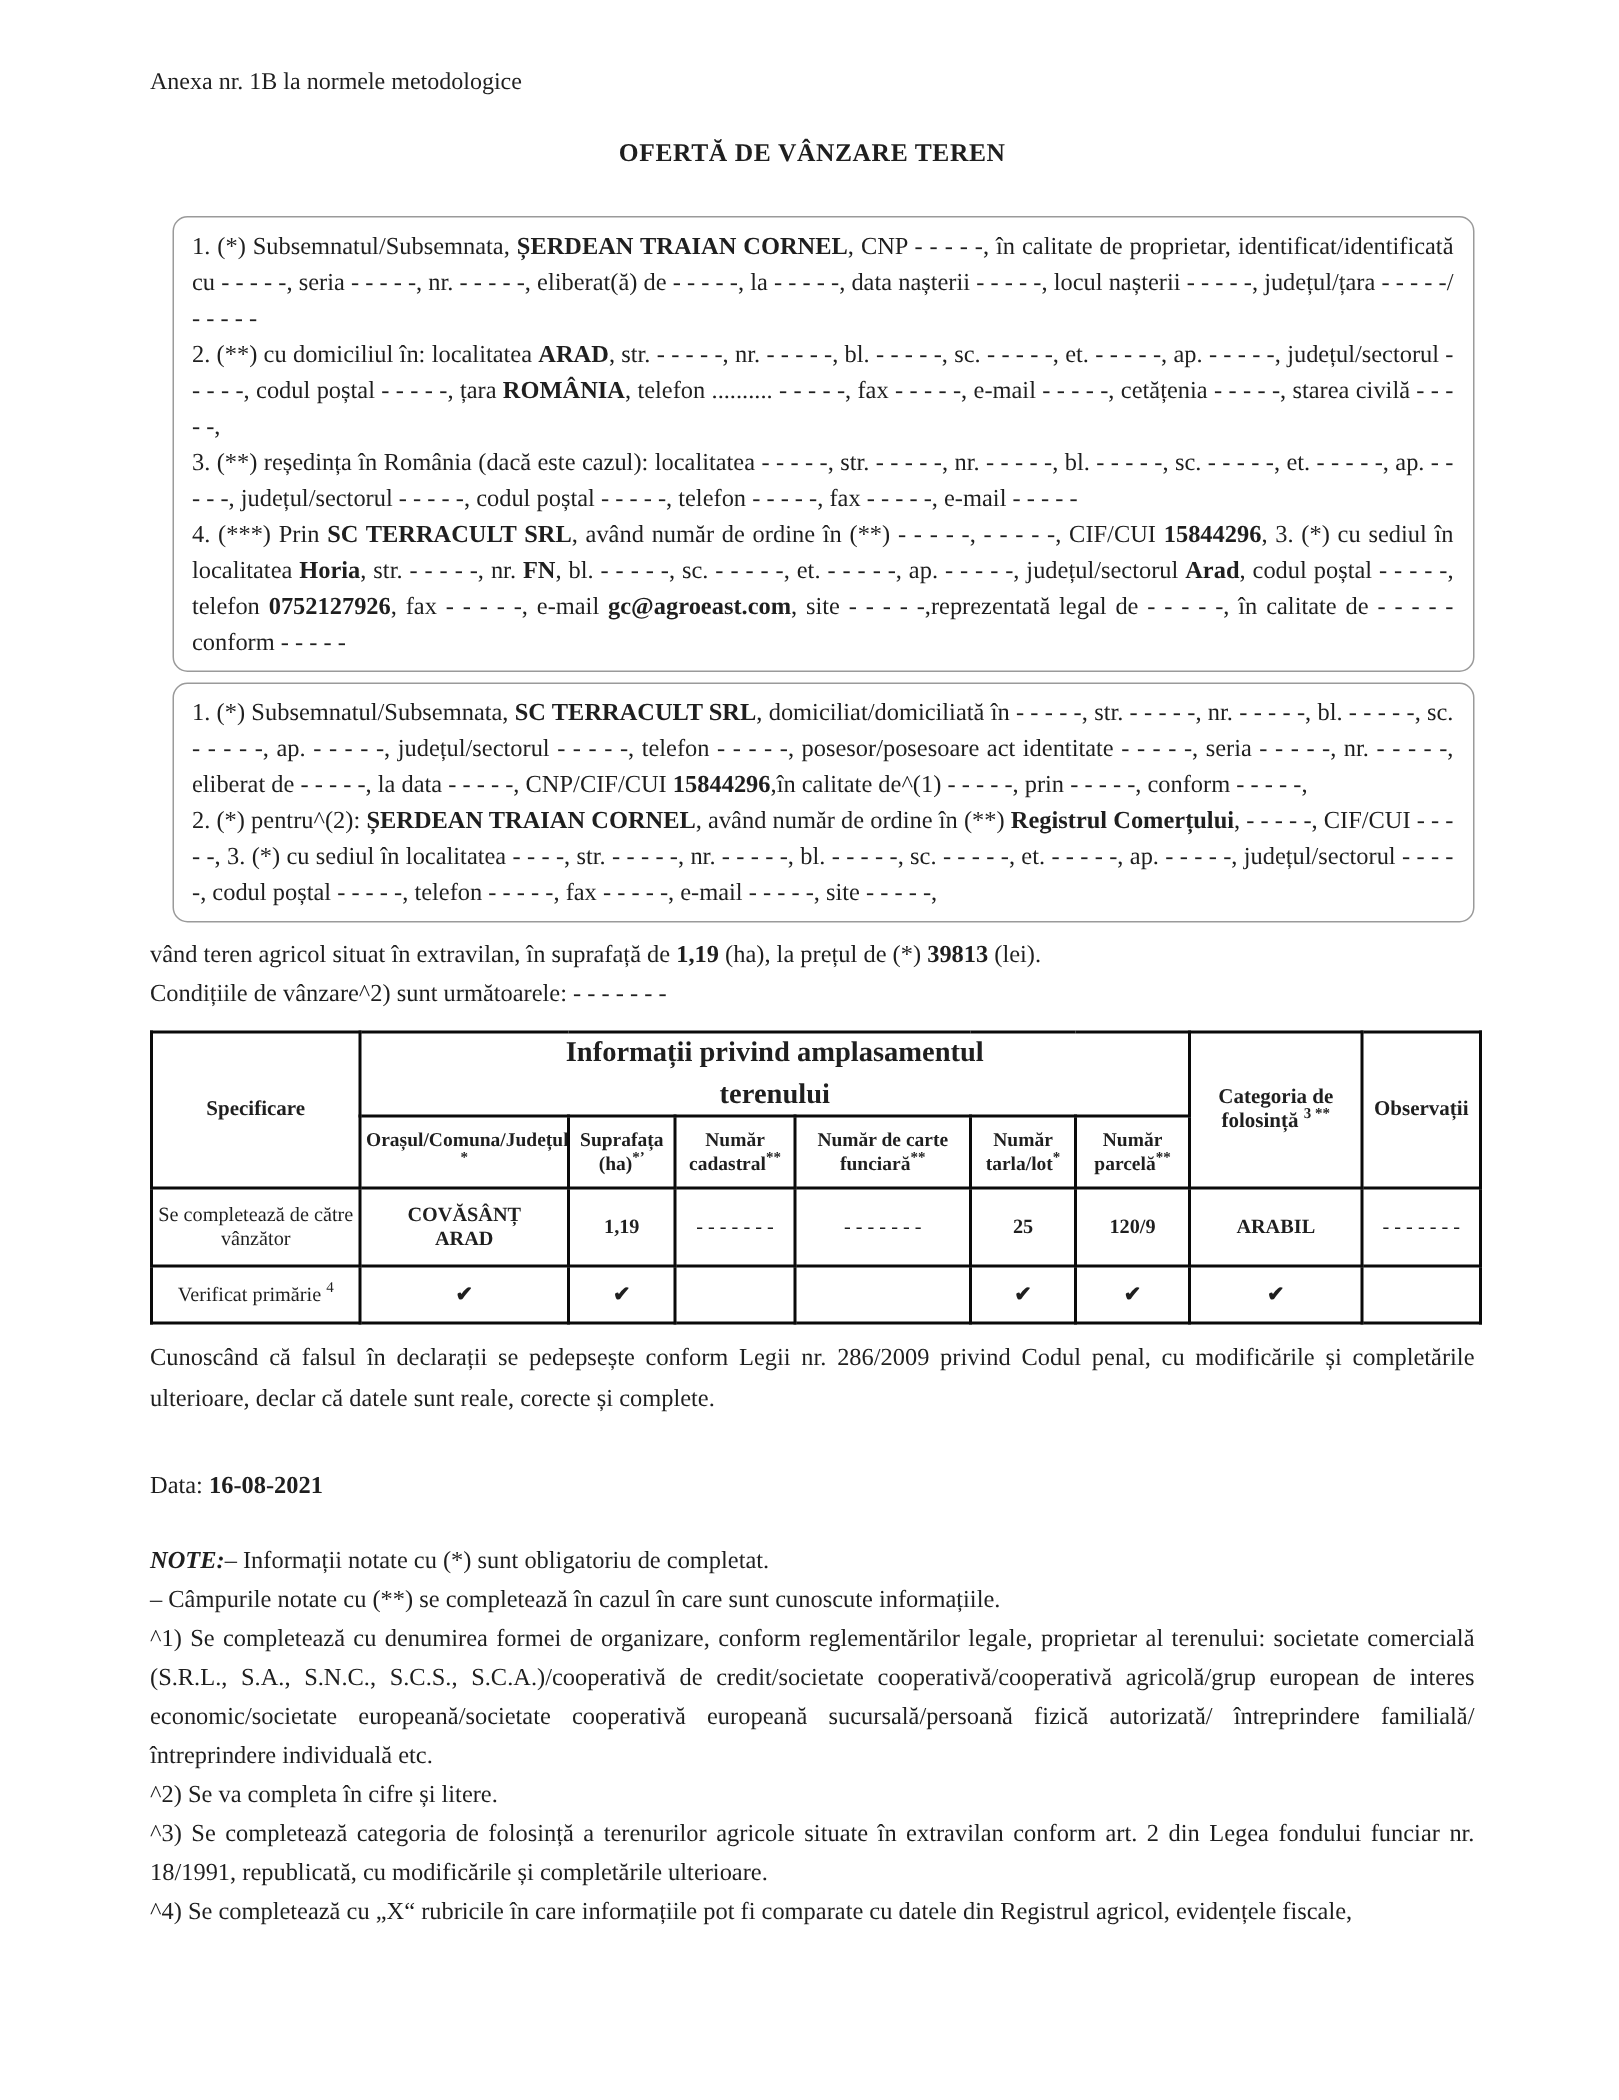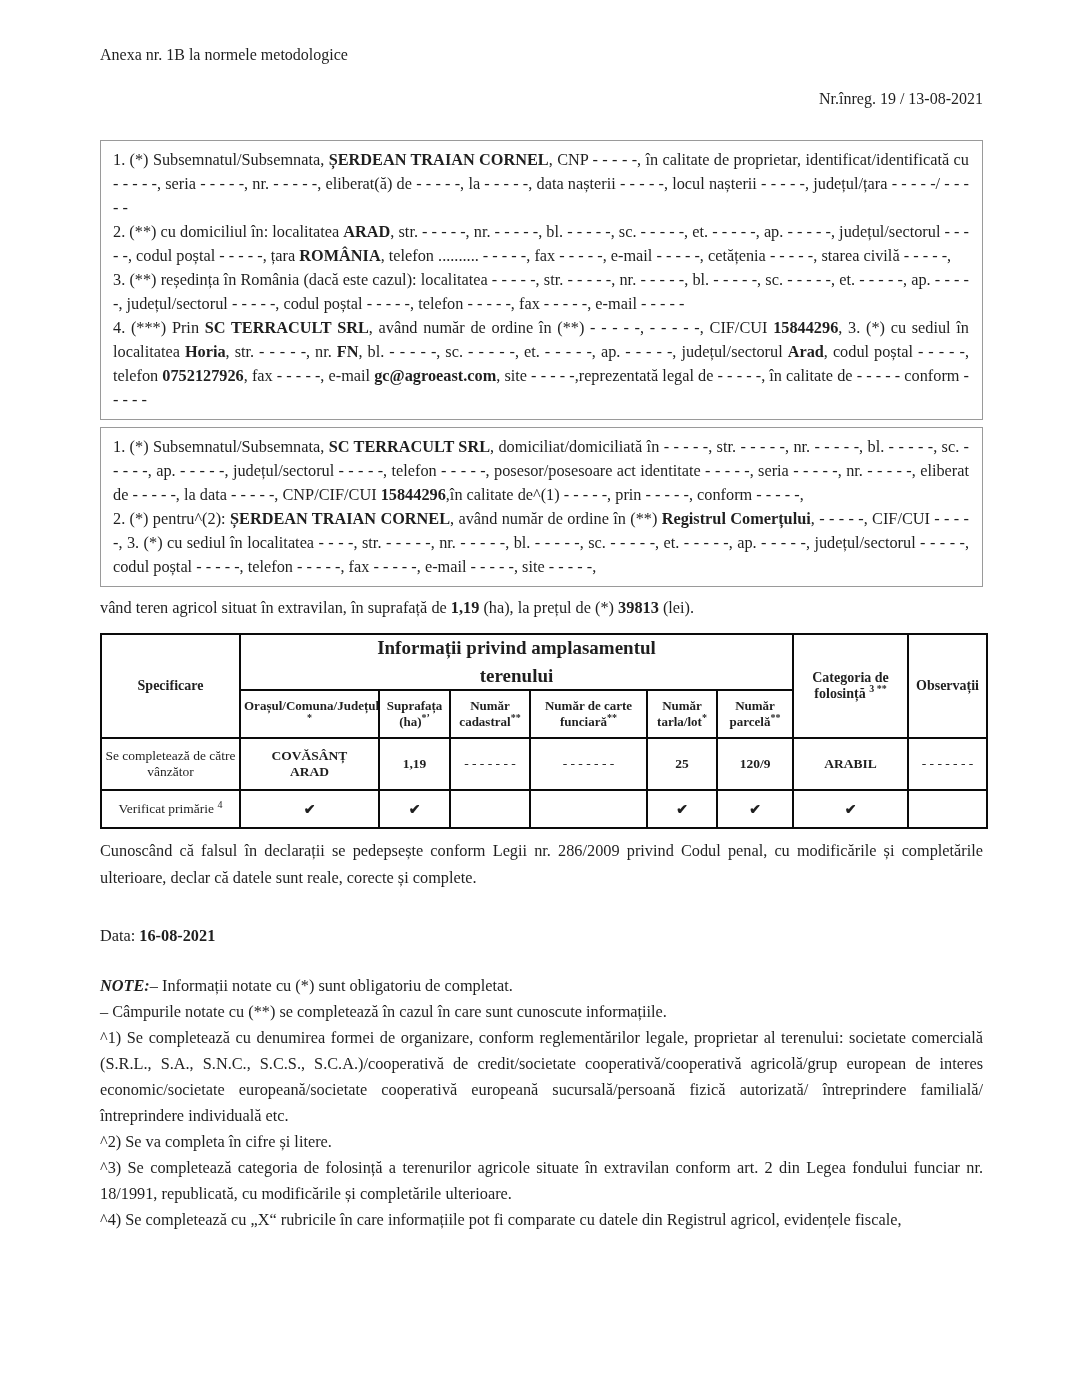--- a/index.html
+++ b/index.html
@@ -5,23 +5,24 @@
   html,body{margin:0;padding:0;}
   body{
     width:1079px;height:1400px;overflow:hidden;background:#ffffff;
     font-family:"Liberation Serif","DejaVu Serif",serif;color:#1f1f1f;
   }
   .page{padding:44px 96px 0 100px;}
   .anexa{font-size:16px;line-height:22px;}
   .nr-inreg{font-size:16px;line-height:22px;text-align:right;margin-top:22px;}
   .doc-title{font-size:17px;line-height:24px;font-weight:bold;text-align:center;margin-top:24px;letter-spacing:.4px;}
   .box{
-    border:1px solid #9a9a9a;border-radius:0;
+    border:1px solid #9a9a9a;border-radius:10px;
     padding:7px 13px 7px 12px;font-size:16.3px;line-height:24px;
     text-align:justify;
+    margin-left:15px;
   }
   .box1{margin-top:30px;}
   .box2{margin-top:7px;}
   .box p{margin:0;}
   .b{font-weight:bold;}
   .i{font-style:italic;}
   sup{font-size:10px;line-height:0;}
   .sale{margin-top:8px;font-size:16.3px;line-height:26px;}
   .sale p{margin:0;}
   table.land{
@@ -46,37 +47,38 @@
   .notes{margin-top:26px;font-size:16.3px;line-height:26px;}
   .notes p{margin:0;text-align:justify;}
 </style>
 </head>
 <body>
 
 <div class="page">
 
   <div class="anexa">Anexa nr. 1B la normele metodologice</div>
 
-  <div class="nr-inreg">Nr.înreg. 19 / 13-08-2021</div>
 
+  <div class="doc-title">OFERTĂ DE VÂNZARE TEREN</div>
 
   <div class="box box1">
     <p><span>1. (*) Subsemnatul/Subsemnata, </span><span class="b">ȘERDEAN TRAIAN CORNEL</span><span>, CNP - - - - -, în calitate de proprietar, identificat/identificată cu - - - - -, seria - - - - -, nr. - - - - -, eliberat(ă) de - - - - -, la - - - - -, data nașterii - - - - -, locul nașterii - - - - -, județul/țara - - - - -/ - - - - -</span></p>
     <p><span>2. (**) cu domiciliul în: localitatea </span><span class="b">ARAD</span><span>, str. - - - - -, nr. - - - - -, bl. - - - - -, sc. - - - - -, et. - - - - -, ap. - - - - -, județul/sectorul - - - - -, codul poștal - - - - -, țara </span><span class="b">ROMÂNIA</span><span>, telefon .......... - - - - -, fax - - - - -, e-mail - - - - -, cetățenia - - - - -, starea civilă - - - - -,</span></p>
     <p><span>3. (**) reședința în România (dacă este cazul): localitatea - - - - -, str. - - - - -, nr. - - - - -, bl. - - - - -, sc. - - - - -, et. - - - - -, ap. - - - - -, județul/sectorul - - - - -, codul poștal - - - - -, telefon - - - - -, fax - - - - -, e-mail - - - - -</span></p>
     <p><span>4. (***) Prin </span><span class="b">SC TERRACULT SRL</span><span>, având număr de ordine în (**) - - - - -, - - - - -, CIF/CUI </span><span class="b">15844296</span><span>, 3. (*) cu sediul în localitatea </span><span class="b">Horia</span><span>, str. - - - - -, nr. </span><span class="b">FN</span><span>, bl. - - - - -, sc. - - - - -, et. - - - - -, ap. - - - - -, județul/sectorul </span><span class="b">Arad</span><span>, codul poștal - - - - -, telefon </span><span class="b">0752127926</span><span>, fax - - - - -, e-mail </span><span class="b">gc@agroeast.com</span><span>, site - - - - -,reprezentată legal de - - - - -, în calitate de - - - - - conform - - - - -</span></p>
   </div>
 
   <div class="box box2">
     <p><span>1. (*) Subsemnatul/Subsemnata, </span><span class="b">SC TERRACULT SRL</span><span>, domiciliat/domiciliată în - - - - -, str. - - - - -, nr. - - - - -, bl. - - - - -, sc. - - - - -, ap. - - - - -, județul/sectorul - - - - -, telefon - - - - -, posesor/posesoare act identitate - - - - -, seria - - - - -, nr. - - - - -, eliberat de - - - - -, la data - - - - -, CNP/CIF/CUI </span><span class="b">15844296</span><span>,în calitate de^(1) - - - - -, prin - - - - -, conform - - - - -,</span></p>
     <p><span>2. (*) pentru^(2): </span><span class="b">ȘERDEAN TRAIAN CORNEL</span><span>, având număr de ordine în (**) </span><span class="b">Registrul Comerțului</span><span>, - - - - -, CIF/CUI - - - - -, 3. (*) cu sediul în localitatea - - - -, str. - - - - -, nr. - - - - -, bl. - - - - -, sc. - - - - -, et. - - - - -, ap. - - - - -, județul/sectorul - - - - -, codul poștal - - - - -, telefon - - - - -, fax - - - - -, e-mail - - - - -, site - - - - -,</span></p>
   </div>
 
   <div class="sale">
     <p><span>vând teren agricol situat în extravilan, în suprafață de </span><span class="b">1,19</span><span> (ha), la prețul de (*) </span><span class="b">39813</span><span> (lei).</span></p>
+    <p>Condițiile de vânzare^2) sunt următoarele: - - - - - - -</p>
   </div>
 
   <table class="land">
     <colgroup>
       <col style="width:139px">
         <col style="width:139px">
         <col style="width:71px">
       <col style="width:80px">
         <col style="width:117px">
         <col style="width:70px">

